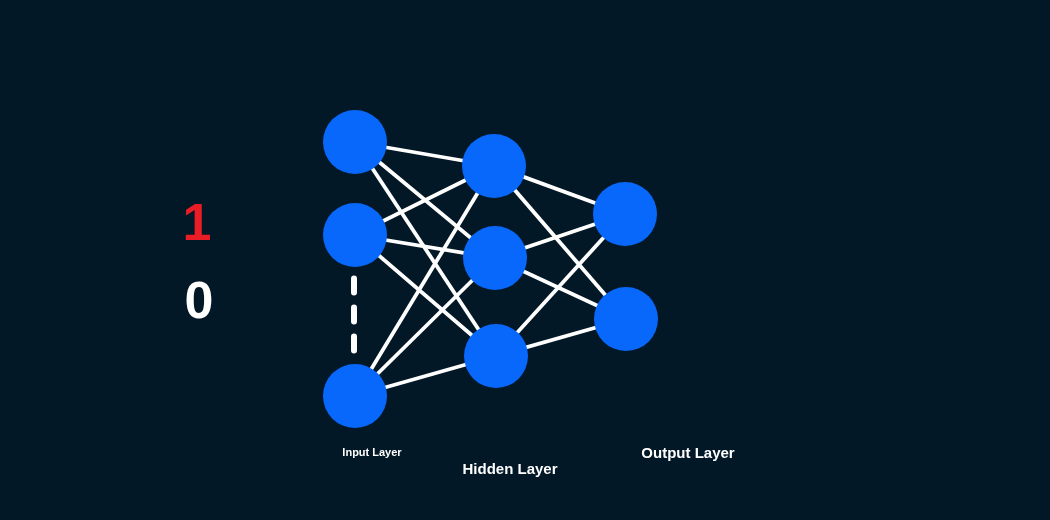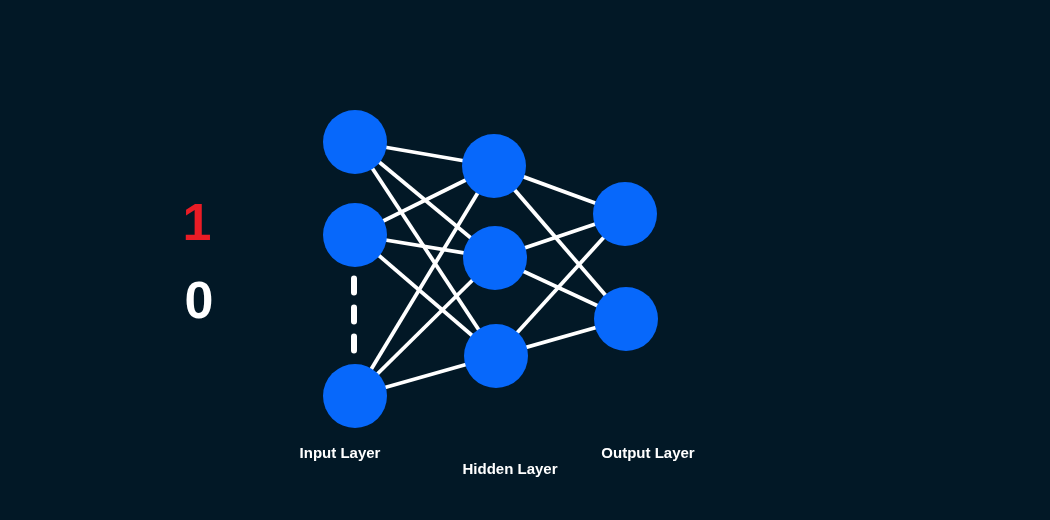--- a/index.html
+++ b/index.html
@@ -63,19 +63,19 @@
       <circle cx="355" cy="142" r="32" fill="#0768fb"></circle>
       <circle cx="355" cy="235" r="32" fill="#0768fb"></circle>
       <circle cx="355" cy="396" r="32" fill="#0768fb"></circle>
       <circle cx="494" cy="166" r="32" fill="#0768fb"></circle>
       <circle cx="495" cy="258" r="32" fill="#0768fb"></circle>
       <circle cx="496" cy="356" r="32" fill="#0768fb"></circle>
       <circle cx="625" cy="214" r="32" fill="#0768fb"></circle>
       <circle cx="626" cy="319" r="32" fill="#0768fb"></circle>
     </svg>
 
-  <span class="layer-label" style="left: 340px; top: 452px; color: rgb(255, 255, 255); font-size: 15px;">Input Layer</span>
+  <span class="layer-label" style="left: 372px; top: 452px; color: rgb(255, 255, 255); font-size: 11px;">Input Layer</span>
 
   <span class="layer-label" style="left: 510px; top: 468px; color: rgb(255, 255, 255); font-size: 15px;">Hidden Layer</span>
 
-  <span class="layer-label" style="left: 648px; top: 452px; color: rgb(255, 255, 255); font-size: 15px;">Output Layer</span>
+  <span class="layer-label" style="left: 688px; top: 452px; color: rgb(255, 255, 255); font-size: 15px;">Output Layer</span>
 
 </div>
 
 </body></html>

